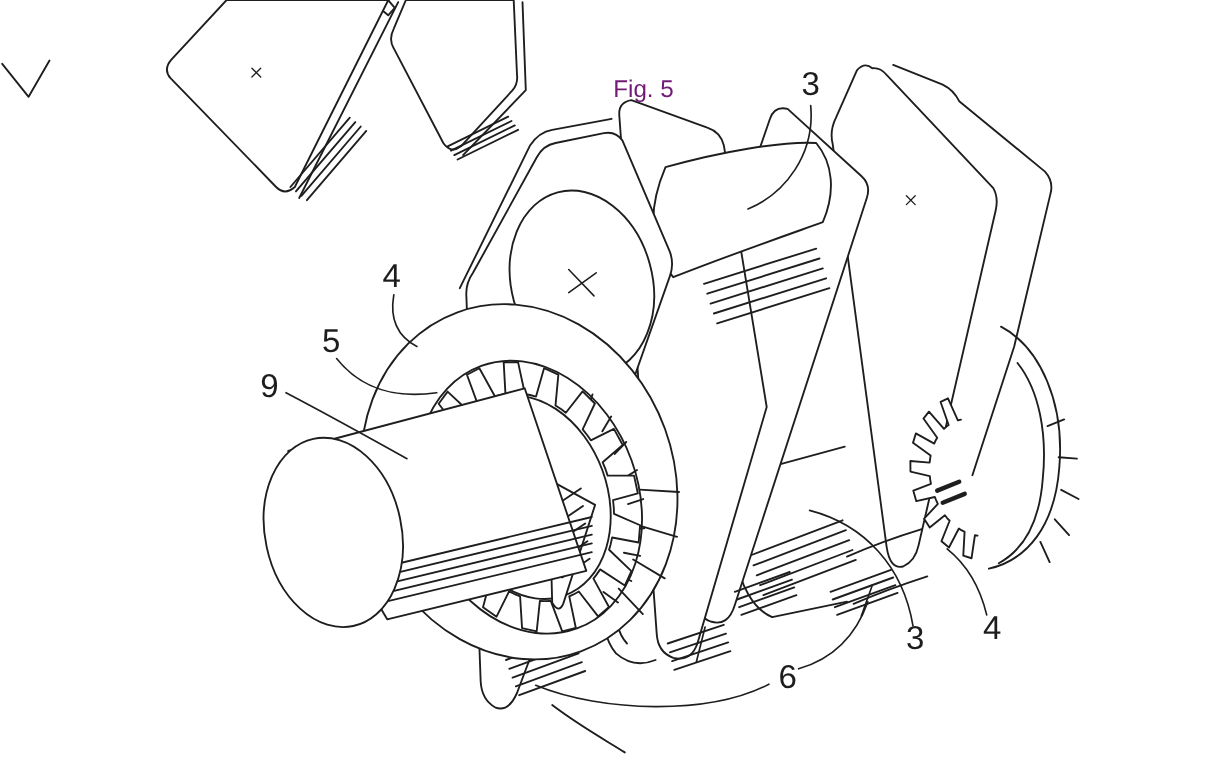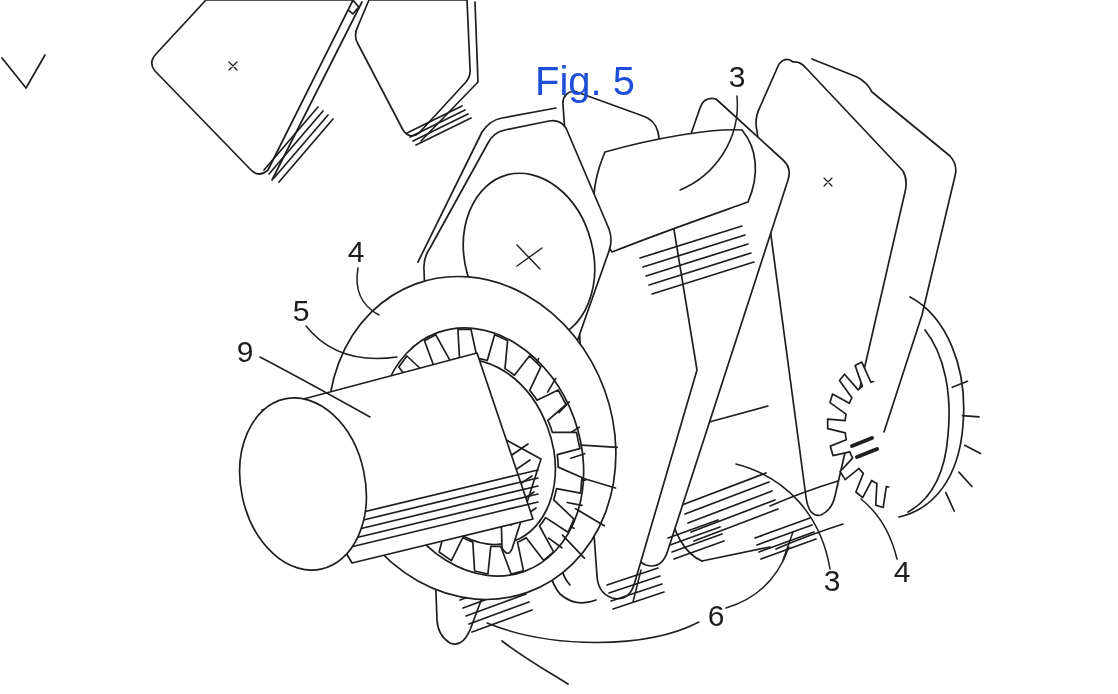--- a/index.html
+++ b/index.html
@@ -1,21 +1,21 @@
 <!DOCTYPE html>
 <html><head>
 <meta charset="utf-8">
 <style>
   html,body{margin:0;padding:0;background:#ffffff;}
   #stage{position:relative;width:1118px;height:694px;background:#fff;overflow:hidden;
          font-family:"Liberation Sans",sans-serif;}
   #art{position:absolute;left:0;top:0;}
   .ref{position:absolute;transform:translate(-50%,-50%);font-size:30px;color:#1d1d1d;
        letter-spacing:0;line-height:1;user-select:none;white-space:nowrap;}
-  .caption{font-size:40px;color:#1d4ed8;}
+  .caption{font-size:22px;color:#701a75;}
   svg path, svg ellipse, svg line{vector-effect:non-scaling-stroke;}
 </style>
 </head>
 <body>
 
 <div id="stage">
 
 <svg id="art" width="1118" height="694" viewBox="0 0 1118 694">
   <g fill="none" stroke="#1e1e1e" stroke-width="1.7" stroke-linecap="round" stroke-linejoin="round">
 

